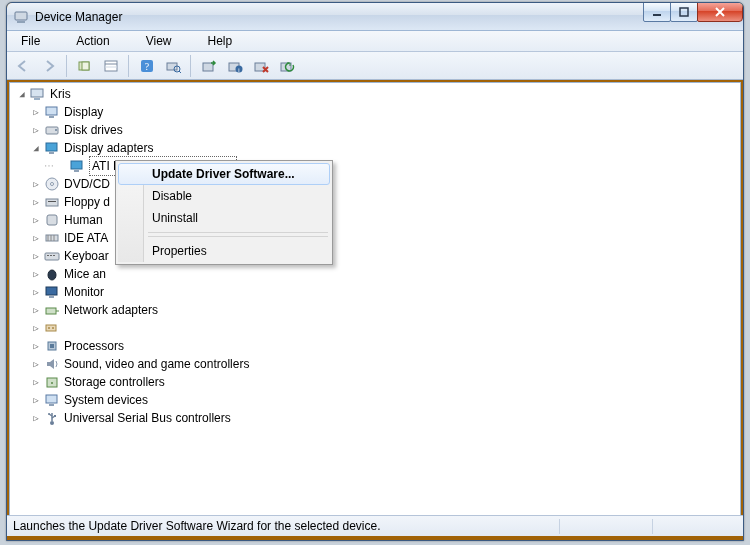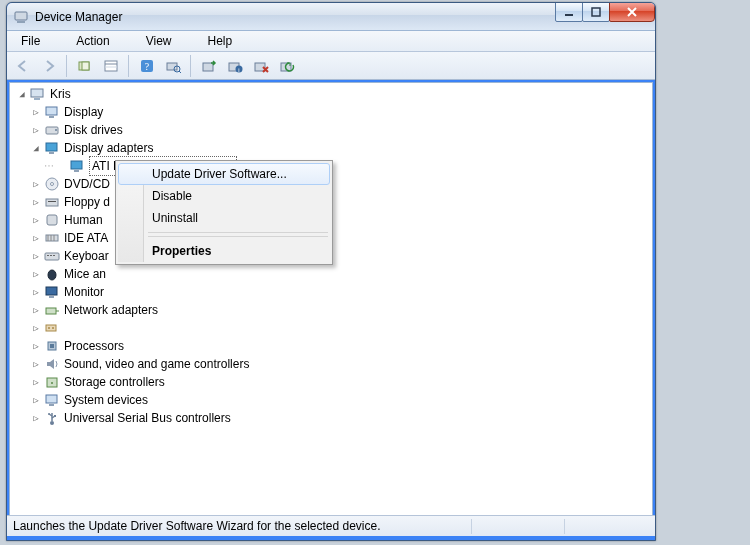--- a/index.html
+++ b/index.html
@@ -5,22 +5,22 @@
   * { box-sizing: border-box; }
   html, body {
     margin: 0; padding: 0;
     width: 750px; height: 545px;
     font-family: "Segoe UI", Tahoma, sans-serif;
     font-size: 12px;
     background: #c9d2db;
     overflow: hidden;
   }
   .window {
-    position: absolute; left: 6px; top: 2px; width: 650px; height: 539px;
-    background: #3b82f6;
+    position: absolute; left: 6px; top: 2px; width: 738px; height: 539px;
+    background: #a16207;
     border: 1px solid #3b5a82;
     border-radius: 6px 6px 0 0;
     box-shadow: 0 0 2px rgba(0,0,0,.4);
     overflow: hidden;
   }
   .titlebar {
     height: 28px;
     background: linear-gradient(#eef3fa, #d8e2ee 45%, #c8d6e8 46%, #dde8f5);
     border-bottom: 1px solid #9db6d4;
     display: flex; align-items: center;
@@ -126,25 +126,26 @@
   .cmi {
     position:relative;
     padding: 4px 8px 4px 34px;
     cursor:default;
   }
   .cmi.hl {
     background: linear-gradient(#f5f9fe,#e4eefb);
     border:1px solid #aecff7;
     border-radius:3px;
     padding: 3px 7px 3px 33px;
+    font-weight: bold;
   }
   .csep {
     height:1px;background:#d4d4d4;margin:3px 2px 3px 30px;
   }
-  .cmi.bold{font-weight:bold;}
+  .cmi.bold{font-weight:normal;}
   .statusbar {
     position:absolute;left:0;right:0;bottom:4px;height:21px;
     background:linear-gradient(#f1f5fa,#e3eaf4);
     border-top:1px solid #b5c4d9;
     display:flex;align-items:center;
     padding-left:6px;
     font-size:12px;
   }
   .statusbar .cell{
     flex:1;

